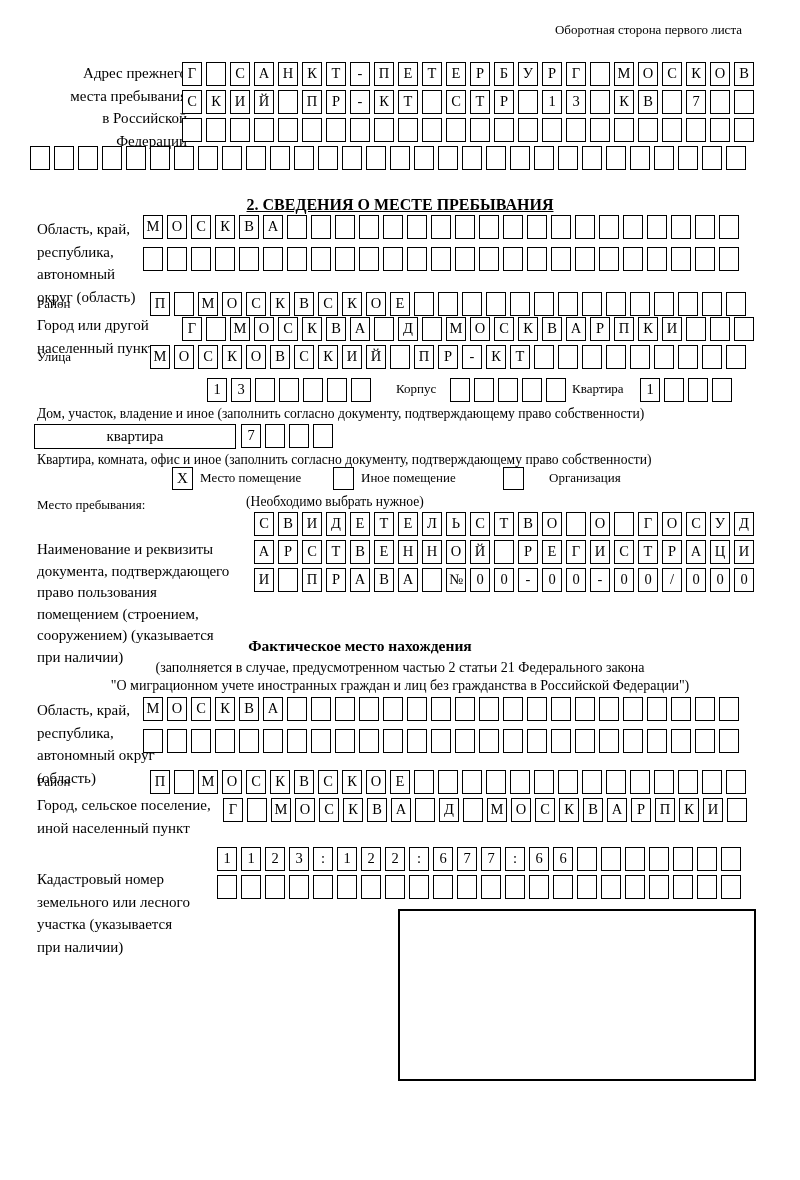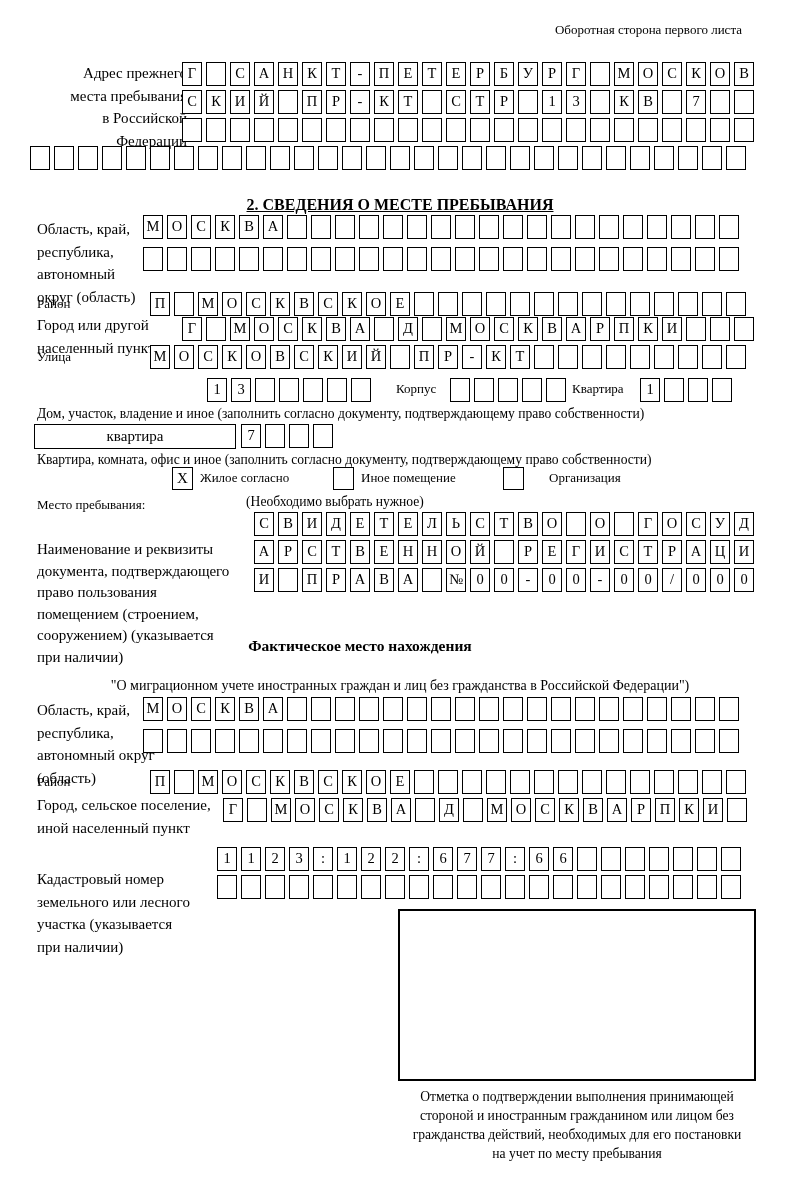--- a/index.html
+++ b/index.html
@@ -335,21 +335,21 @@
       <span class="cell">7</span>
       <span class="cell"></span>
       <span class="cell"></span>
       <span class="cell"></span>
     </div>
 
   <div class="abs note" style="left:37px; top:452px;">Квартира, комната, офис и иное (заполнить согласно документу, подтверждающему право собственности)</div>
 
   <div class="abs inline-label" style="left:37px; top:470px;margin-top:27px;">Место пребывания:</div>
   <div class="checkbox" style="left:172px; top:467px;">X</div>
-  <div class="abs inline-label" style="left:200px; top:470px;">Жилое согласно</div>
+  <div class="abs inline-label" style="left:200px; top:470px;">Место помещение</div>
   <div class="checkbox" style="left:333px; top:467px;"></div>
   <div class="abs inline-label" style="left:361px; top:470px;">Иное помещение</div>
   <div class="checkbox" style="left:503px; top:467px;"></div>
   <div class="abs inline-label" style="left:549px; top:470px;">Организация</div>
 
   <div class="abs note center" style="left:135px; top:494px; width:400px;">(Необходимо выбрать нужное)</div>
 
   <div class="abs label" style="left:37px; top:539px; width:215px; line-height:21.5px;">Наименование и реквизиты
 документа, подтверждающего
 право пользования
@@ -420,20 +420,21 @@
       <span class="cell">-</span>
       <span class="cell">0</span>
       <span class="cell">0</span>
       <span class="cell">/</span>
       <span class="cell">0</span>
       <span class="cell">0</span>
       <span class="cell">0</span>
     </div>
 
   <div class="abs center bold" style="left:0; top:637px; width:720px; font-size:15.5px;">Фактическое место нахождения</div>
+  <div class="abs center" style="left:0; top:660px; width:800px; font-size:14px;">(заполняется в случае, предусмотренном частью 2 статьи 21 Федерального закона</div>
   <div class="abs center" style="left:0; top:678px; width:800px; font-size:14px;">"О миграционном учете иностранных граждан и лиц без гражданства в Российской Федерации")</div>
 
   <div class="abs label" style="left:37px; top:699px; width:140px;">Область, край,
 республика,
 автономный округ
 (область)</div>
   <div class="boxrow" style="left:143px; top:697px;">
       <span class="cell">М</span>
       <span class="cell">О</span>
       <span class="cell">С</span>
@@ -591,20 +592,14 @@
       <span class="cell"></span>
       <span class="cell"></span>
       <span class="cell"></span>
       <span class="cell"></span>
       <span class="cell"></span>
       <span class="cell"></span>
       <span class="cell"></span>
     </div>
 
   <div class="stamp-box" style="left:398px; top:909px; width:358px; height:172px;"></div>
-  <div class="abs note center lines" style="left:386px; top:1087px; width:382px;">
-      <div>Отметка о подтверждении выполнения принимающей</div>
-      <div>стороной и иностранным гражданином или лицом без</div>
-      <div>гражданства действий, необходимых для его постановки</div>
-      <div>на учет по месту пребывания</div>
-    </div>
 
 </div>
 
 </body></html>

